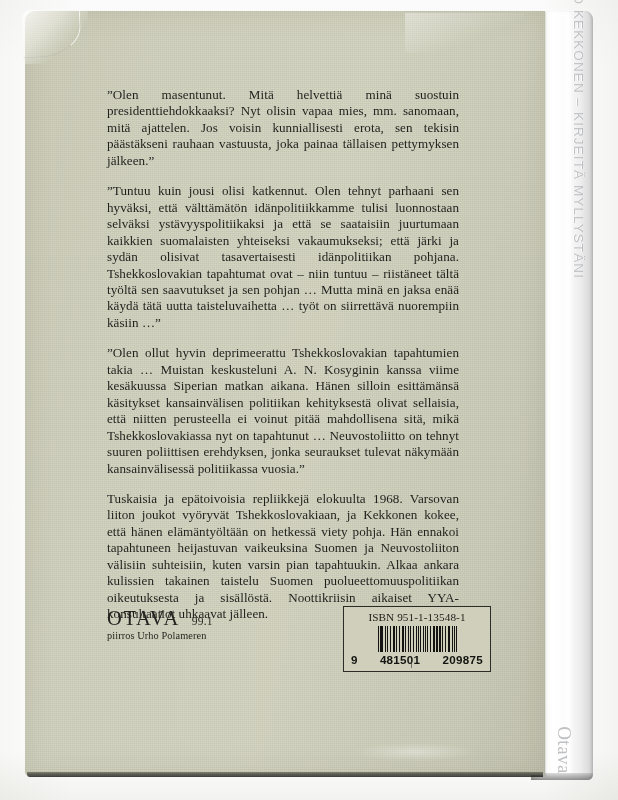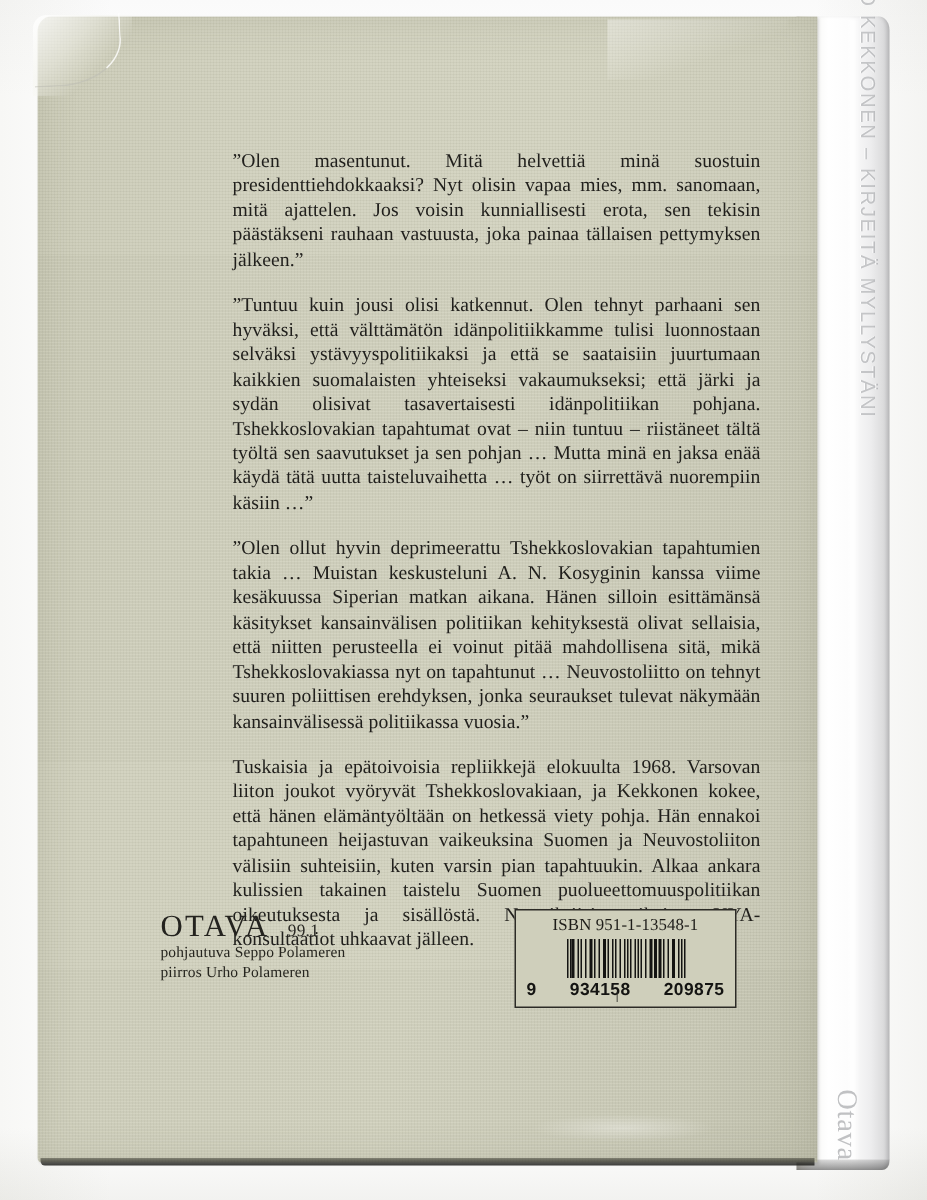--- a/index.html
+++ b/index.html
@@ -176,23 +176,22 @@
     width: 120px;
     height: 18px;
     background: radial-gradient(ellipse at center, rgba(255,255,255,.34), rgba(255,255,255,0) 72%);
     pointer-events: none;
   }
 
   
   .blurb {
     position: absolute;
     left: 82px;
-    top: 88px;
+    top: 76px;
     width: 352px;
-    margin-left: 48px;
   }
   .para {
     margin: 0 0 14px 0;
     font-family: "Liberation Serif", "DejaVu Serif", serif;
     font-size: 13.1px;
     line-height: 16.45px;
     color: #201f1c;
     text-align: justify;
     text-justify: inter-word;
     hyphens: manual;
@@ -310,21 +309,20 @@
         <p class="para">”Tuntuu kuin jousi olisi katkennut. Olen tehnyt parhaani sen hyväksi, että välttämätön idänpolitiikkamme tulisi luonnostaan selväksi ystävyyspolitiikaksi ja että se saataisiin juurtumaan kaikkien suomalaisten yhteiseksi vakaumukseksi; että järki ja sydän olisivat tasavertaisesti idänpolitiikan pohjana. Tshekkoslovakian tapahtumat ovat – niin tuntuu – riistäneet tältä työltä sen saavutukset ja sen pohjan … Mutta minä en jaksa enää käydä tätä uutta taisteluvaihetta … työt on siirrettävä nuorempiin käsiin …”</p>
         <p class="para">”Olen ollut hyvin deprimeerattu Tshekkoslovakian tapahtumien takia … Muistan keskusteluni A. N. Kosyginin kanssa viime kesäkuussa Siperian matkan aikana. Hänen silloin esittämänsä käsitykset kansainvälisen politiikan kehityksestä olivat sellaisia, että niitten perusteella ei voinut pitää mahdollisena sitä, mikä Tshekkoslovakiassa nyt on tapahtunut … Neuvostoliitto on tehnyt suuren poliittisen erehdyksen, jonka seuraukset tulevat näkymään kansainvälisessä politiikassa vuosia.”</p>
         <p class="para">Tuskaisia ja epätoivoisia repliikkejä elokuulta 1968. Varsovan liiton joukot vyöryvät Tshekkoslovakiaan, ja Kekkonen kokee, että hänen elämäntyöltään on hetkessä viety pohja. Hän ennakoi tapahtuneen heijastuvan vaikeuksina Suomen ja Neuvostoliiton välisiin suhteisiin, kuten varsin pian tapahtuukin. Alkaa ankara kulissien takainen taistelu Suomen puolueettomuuspolitiikan oikeutuksesta ja sisällöstä. Noottikriisin aikaiset YYA-konsultaatiot uhkaavat jälleen.</p>
       </div>
 
       <div class="imprint">
         <div class="imprint-top">
           <span class="otava">OTAVA</span>
           <span class="edition">99.1</span>
         </div>
-        <div class="credit" style="margin-top:0">pohjautuva Seppo Polameren</div>
         <div class="credit" style="margin-top:0">piirros Urho Polameren</div>
       </div>
 
       <div class="isbn-box">
         <div class="isbn-label">ISBN 951-1-13548-1</div>
         <div class="barcode" id="barcode">
             <i style="width: 1px; align-self: stretch;"></i>
             <i style="width: 1px; background: transparent; align-self: stretch;"></i>
             <i style="width: 1px; align-self: stretch;"></i>
             <i style="width: 2px; align-self: stretch;"></i>
@@ -379,21 +377,21 @@
             <i style="width: 2px; align-self: stretch;"></i>
             <i style="width: 2px; background: transparent; align-self: stretch;"></i>
             <i style="width: 1px; align-self: stretch;"></i>
             <i style="width: 1px; background: transparent; align-self: stretch;"></i>
             <i style="width: 1px; align-self: stretch;"></i>
             <i style="width: 1px; background: transparent; align-self: stretch;"></i>
             <i style="width: 1px; align-self: stretch;"></i>
           </div>
         <div class="barcode-digits">
           <span class="grp">9</span>
-          <span class="grp">934158</span>
+          <span class="grp">481501</span>
           <span class="grp">209875</span>
         </div>
       </div>
       <div class="tick" style="left:386px; top:650px;"></div>
 
       <div class="cover-bottom-edge"></div>
     </div>
   </div>
 </div>
 

